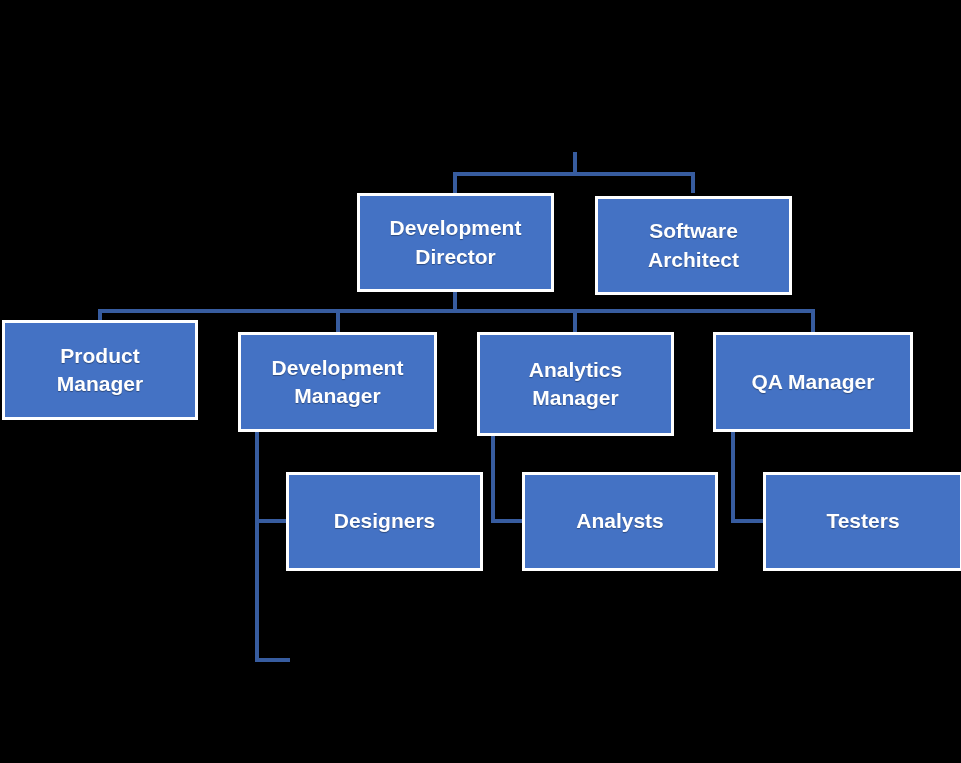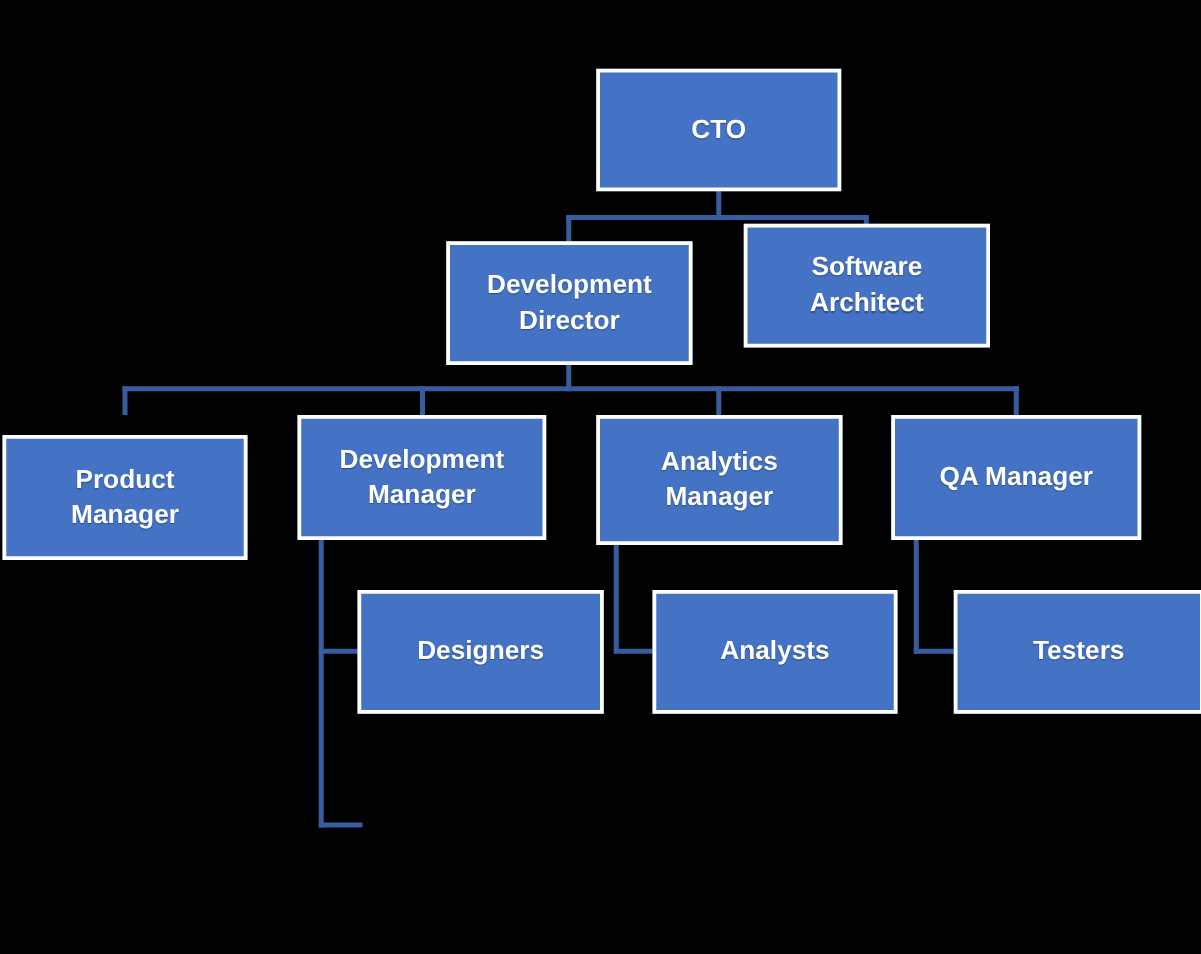--- a/index.html
+++ b/index.html
@@ -55,26 +55,25 @@
   <div class="line" style="left:255px;top:432px;width:4px;height:230px"></div>
   <div class="line" style="left:255px;top:519px;width:34px;height:4px"></div>
   <div class="line" style="left:255px;top:658px;width:35px;height:4px"></div>
 
   <div class="line" style="left:491px;top:432px;width:4px;height:91px"></div>
   <div class="line" style="left:491px;top:519px;width:34px;height:4px"></div>
 
   <div class="line" style="left:731px;top:432px;width:4px;height:91px"></div>
   <div class="line" style="left:731px;top:519px;width:35px;height:4px"></div>
 
-  <div class="node" style="left:477px;top:55px;width:196px;height:98px">CTO</div>
   <div class="node" style="left:357px;top:193px;width:197px;height:99px">Development
 Director</div>
-  <div class="node" style="left:595px;top:179px;width:197px;height:99px">Software
+  <div class="node" style="left:595px;top:196px;width:197px;height:99px">Software
 Architect</div>
-  <div class="node" style="left:2px;top:348px;width:196px;height:100px">Product
+  <div class="node" style="left:2px;top:320px;width:196px;height:100px">Product
 Manager</div>
   <div class="node" style="left:238px;top:332px;width:199px;height:100px">Development
 Manager</div>
   <div class="node" style="left:477px;top:332px;width:197px;height:104px">Analytics
 Manager</div>
   <div class="node" style="left:286px;top:472px;width:197px;height:99px">Designers</div>
   <div class="node" style="left:713px;top:332px;width:200px;height:100px">QA Manager</div>
   <div class="node" style="left:522px;top:472px;width:196px;height:99px">Analysts</div>
   <div class="node" style="left:763px;top:472px;width:200px;height:99px">Testers</div>
 

